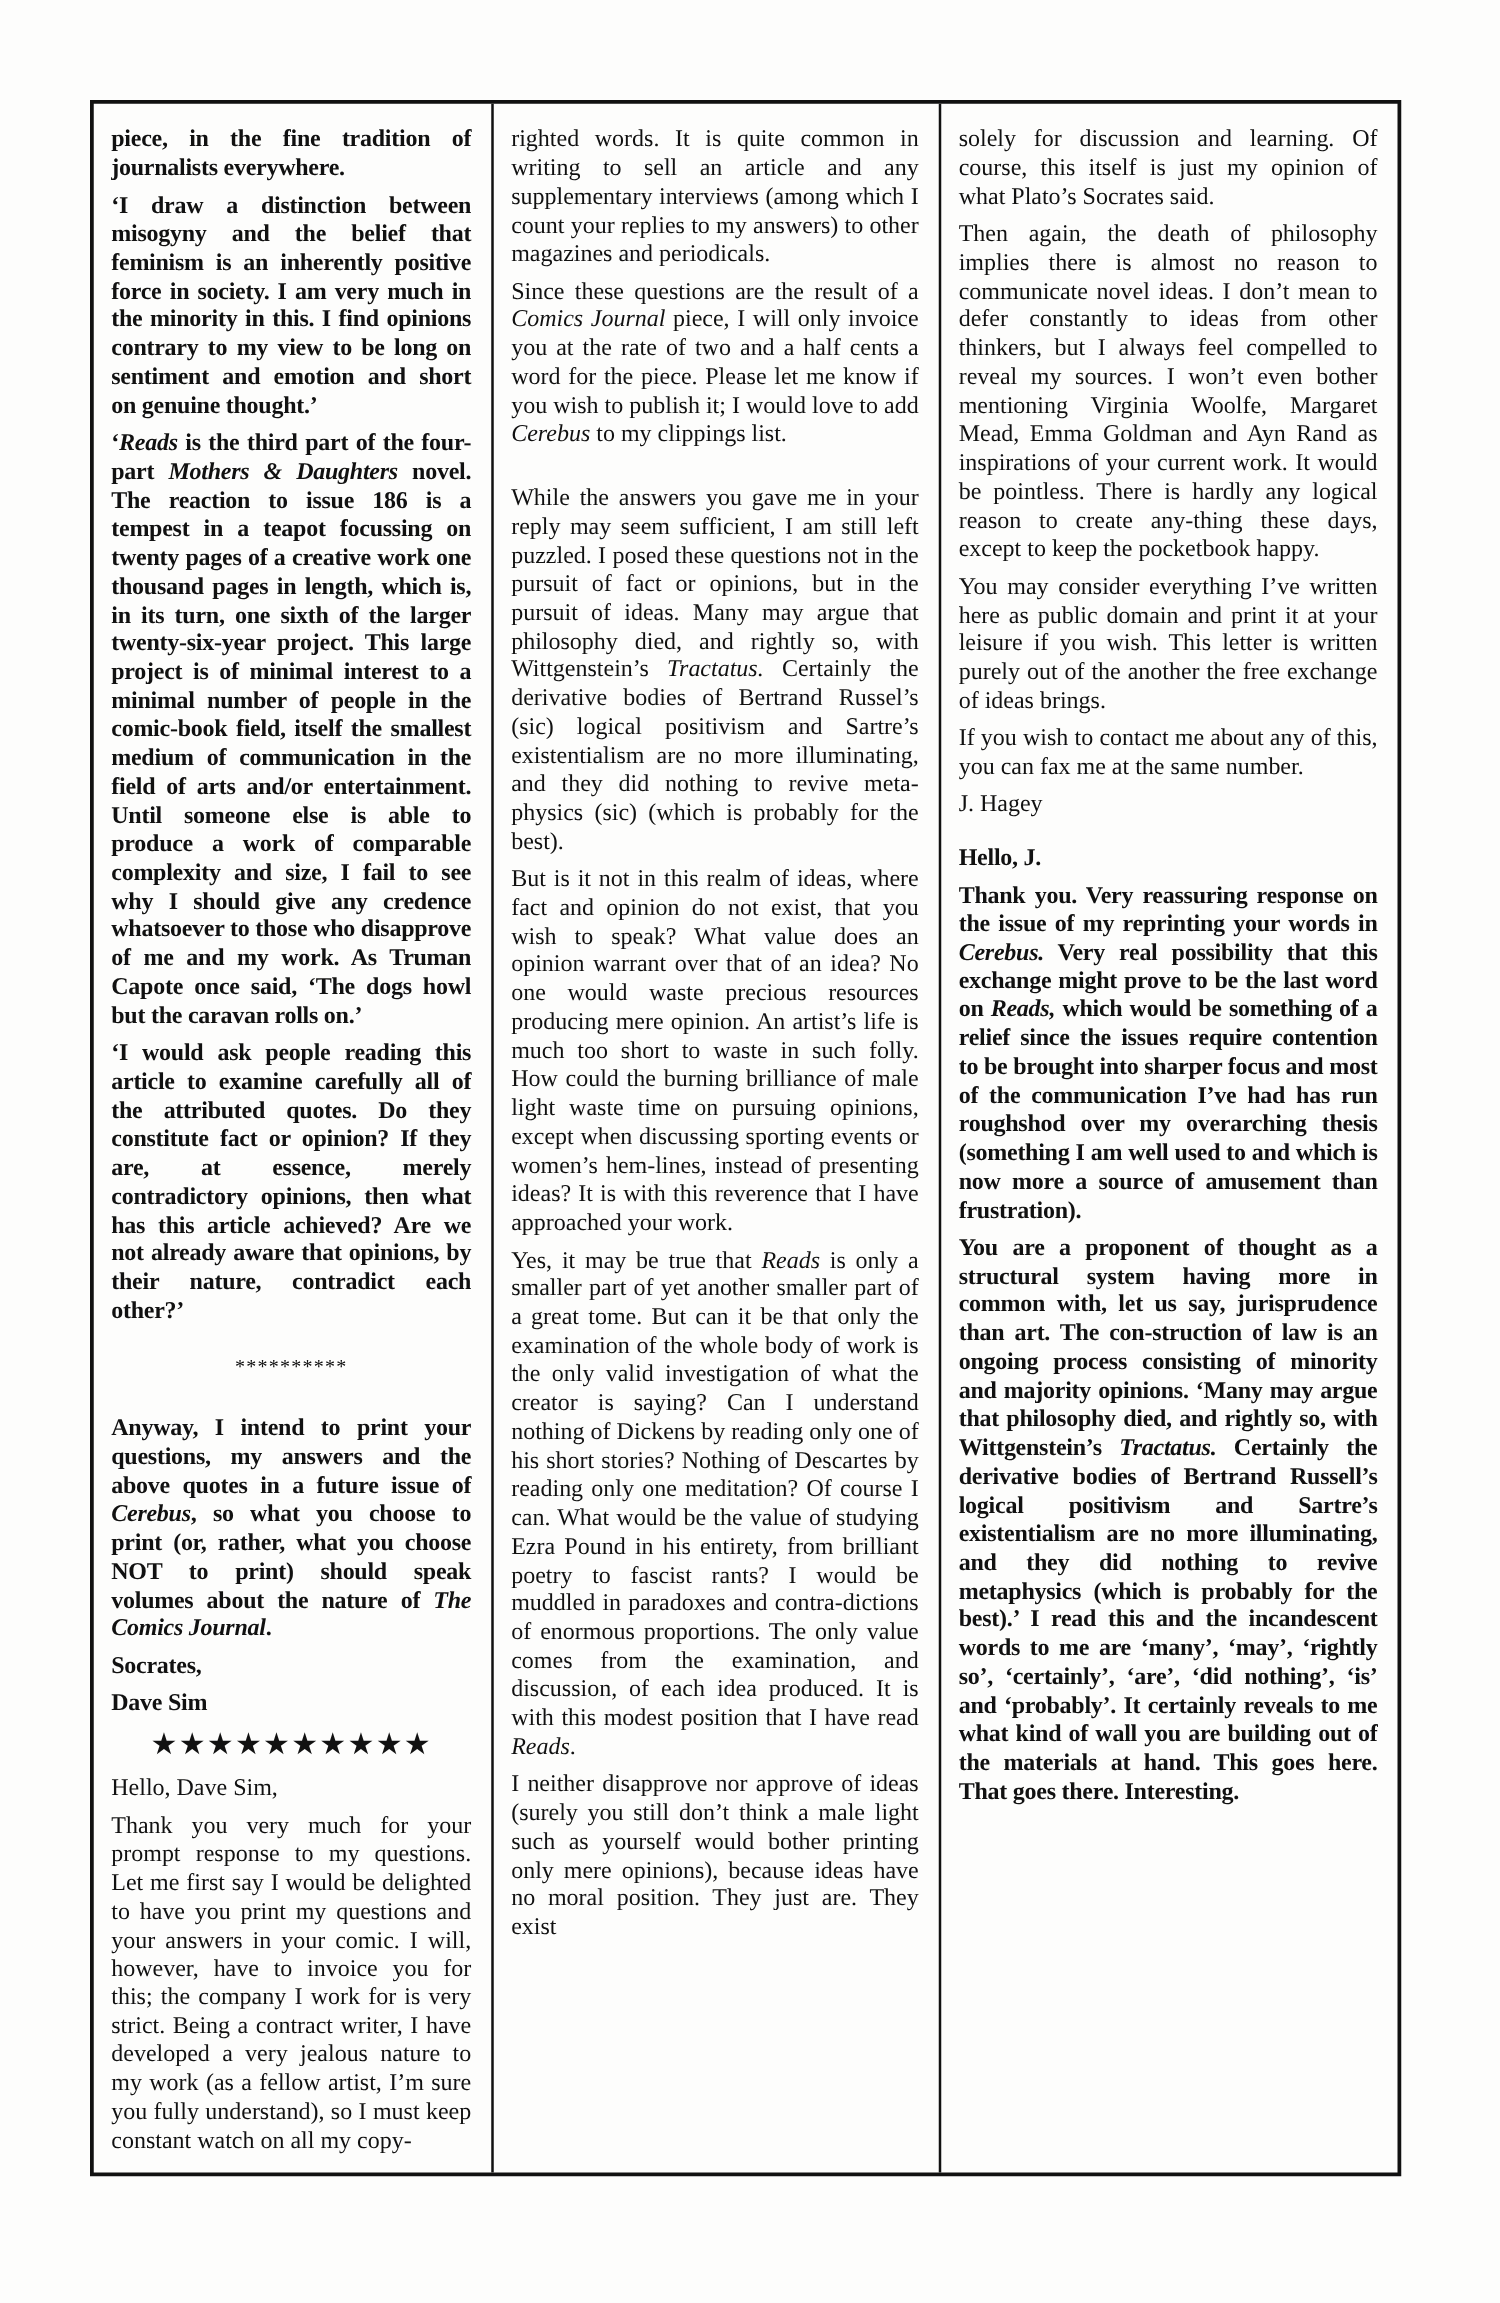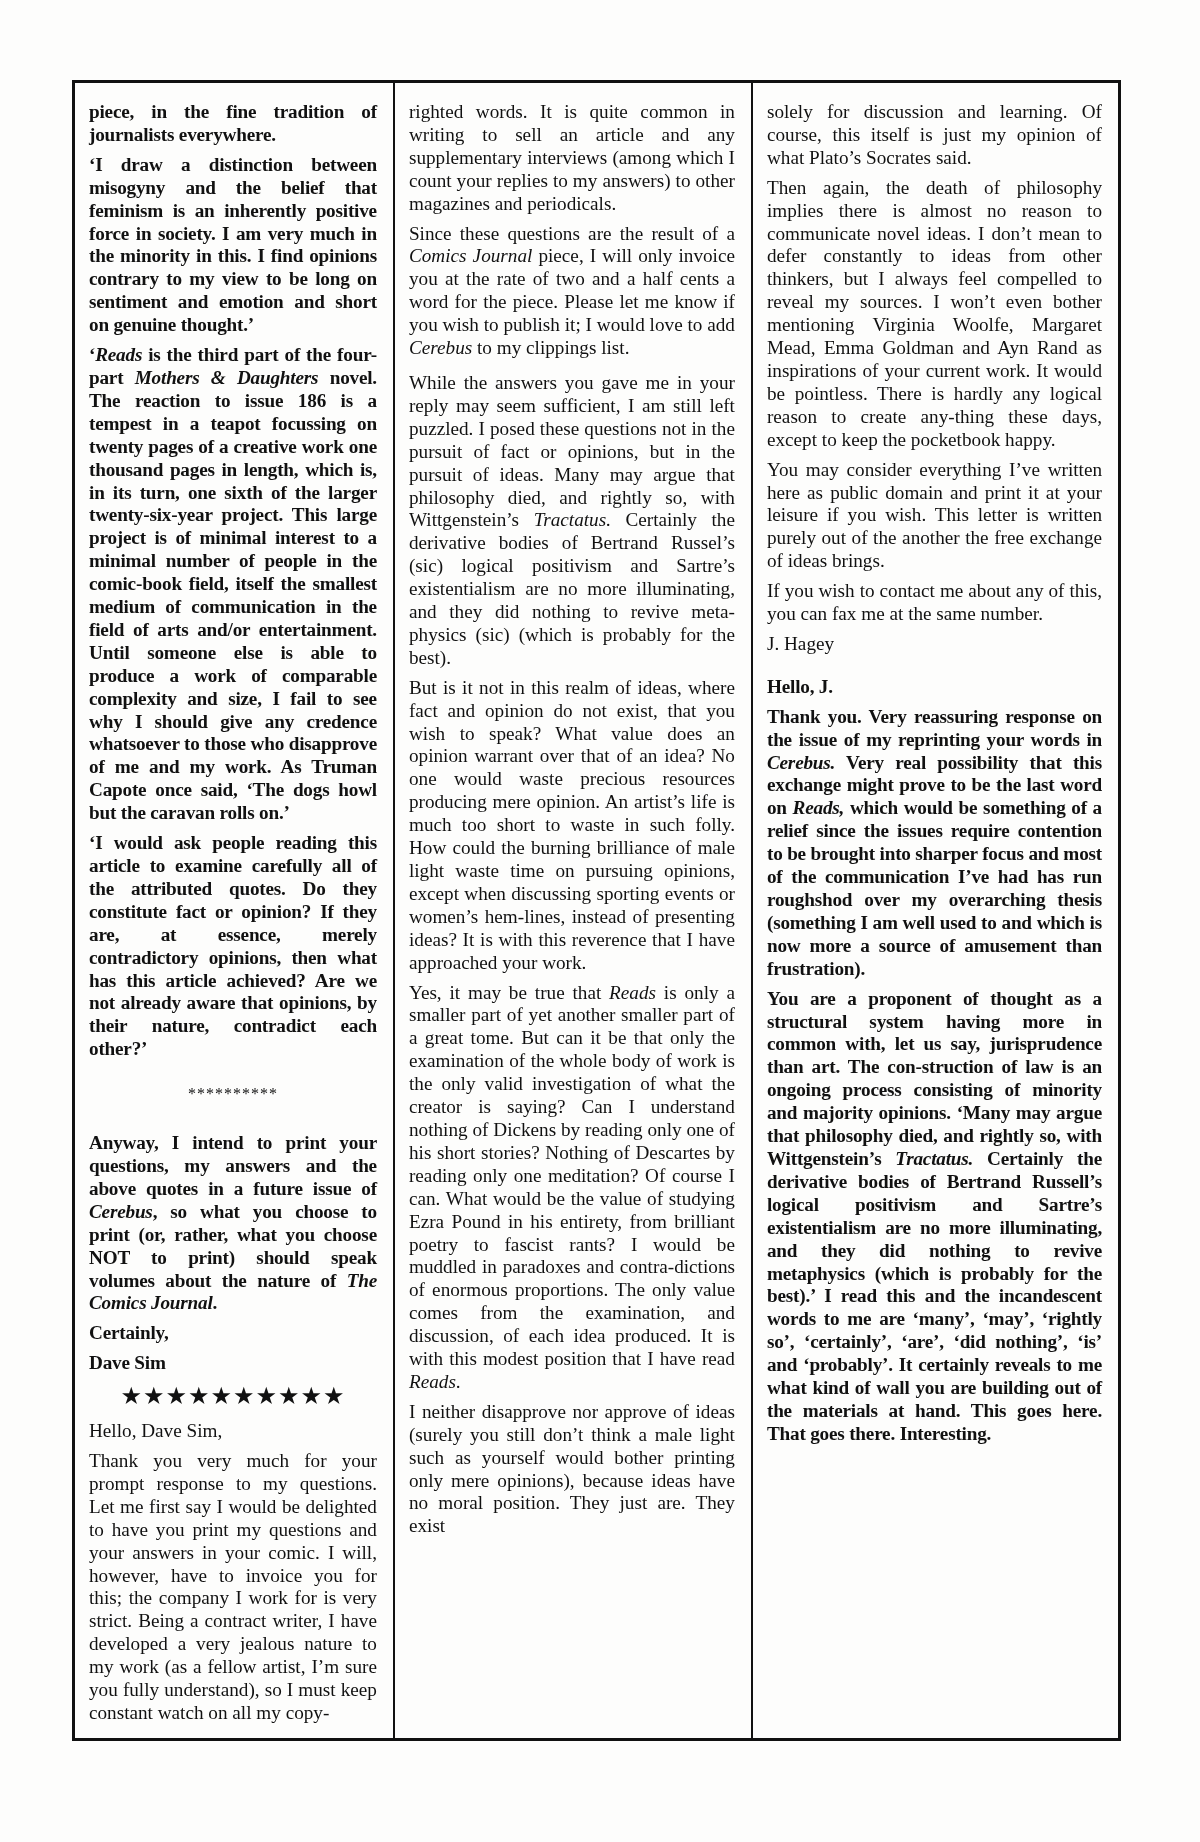--- a/index.html
+++ b/index.html
@@ -17,36 +17,36 @@
     text-align: justify; font-size: 19.2px; line-height: 22.9px;
   }
   .col1 { width: 350px; border-right: 2px solid #111; }
   .col2 { width: 392px; border-right: 2px solid #111; }
   .col3 { width: 400px; }
   p { margin: 0 0 7px 0; }
   .b { font-weight: bold; letter-spacing: -0.2px; }
   .center { text-align: center; }
   .asterisks { margin: 22px 0 26px 0; font-size: 16px; letter-spacing: 1px; }
   .stars { font-size: 24px; letter-spacing: 1px; margin: 2px 0 10px 0; line-height: 28px; }
-  .gap-top { margin-top: 12px; }
+  .gap-top { margin-top: 28px; }
   .gap-big { margin-top: 20px; }
   i { }
 </style>
 </head>
 <body>
 
 <div class="page-box">
   <div class="col col1">
       <p class="b"><span>piece, in the fine tradition of journalists everywhere.</span></p>
       <p class="b"><span>‘I draw a distinction between misogyny and the belief that feminism is an inherently positive force in society. I am very much in the minority in this. I find opinions contrary to my view to be long on sentiment and emotion and short on genuine thought.’</span></p>
       <p class="b"><span>‘</span><i>Reads</i><span> is the third part of the four-part </span><i>Mothers &amp; Daughters</i><span> novel. The reaction to issue 186 is a tempest in a teapot focussing on twenty pages of a creative work one thousand pages in length, which is, in its turn, one sixth of the larger twenty-six-year project. This large project is of minimal interest to a minimal number of people in the comic-book field, itself the smallest medium of communication in the field of arts and/or entertainment. Until someone else is able to produce a work of comparable complexity and size, I fail to see why I should give any credence whatsoever to those who disapprove of me and my work. As Truman Capote once said, ‘The dogs howl but the caravan rolls on.’</span></p>
       <p class="b"><span>‘I would ask people reading this article to examine carefully all of the attributed quotes. Do they constitute fact or opinion? If they are, at essence, merely contradictory opinions, then what has this article achieved? Are we not already aware that opinions, by their nature, contradict each other?’</span></p>
       <p class="center asterisks"><span>**********</span></p>
       <p class="b"><span>Anyway, I intend to print your questions, my answers and the above quotes in a future issue of </span><i>Cerebus</i><span>, so what you choose to print (or, rather, what you choose NOT to print) should speak volumes about the nature of </span><i>The Comics Journal</i><span>.</span></p>
-      <p class="b"><span>Certainly,</span></p>
+      <p class="b"><span>Socrates,</span></p>
       <p class="b"><span>Dave Sim</span></p>
       <p class="center stars"><span>★★★★★★★★★★</span></p>
       <p><span>Hello, Dave Sim,</span></p>
       <p><span>Thank you very much for your prompt response to my questions. Let me first say I would be delighted to have you print my questions and your answers in your comic. I will, however, have to invoice you for this; the company I work for is very strict. Being a contract writer, I have developed a very jealous nature to my work (as a fellow artist, I’m sure you fully understand), so I must keep constant watch on all my copy-</span></p>
     </div>
   <div class="col col2">
       <p><span>righted words. It is quite common in writing to sell an article and any supplementary interviews (among which I count your replies to my answers) to other magazines and periodicals.</span></p>
       <p><span>Since these questions are the result of a </span><i>Comics Journal</i><span> piece, I will only invoice you at the rate of two and a half cents a word for the piece. Please let me know if you wish to publish it; I would love to add </span><i>Cerebus</i><span> to my clippings list.</span></p>
       <p class="gap-top"><span>While the answers you gave me in your reply may seem sufficient, I am still left puzzled. I posed these questions not in the pursuit of fact or opinions, but in the pursuit of ideas. Many may argue that philosophy died, and rightly so, with Wittgenstein’s </span><i>Tractatus.</i><span> Certainly the derivative bodies of Bertrand Russel’s (sic) logical positivism and Sartre’s existentialism are no more illuminating, and they did nothing to revive meta-physics (sic) (which is probably for the best).</span></p>
       <p><span>But is it not in this realm of ideas, where fact and opinion do not exist, that you wish to speak? What value does an opinion warrant over that of an idea? No one would waste precious resources producing mere opinion. An artist’s life is much too short to waste in such folly. How could the burning brilliance of male light waste time on pursuing opinions, except when discussing sporting events or women’s hem-lines, instead of presenting ideas? It is with this reverence that I have approached your work.</span></p>

